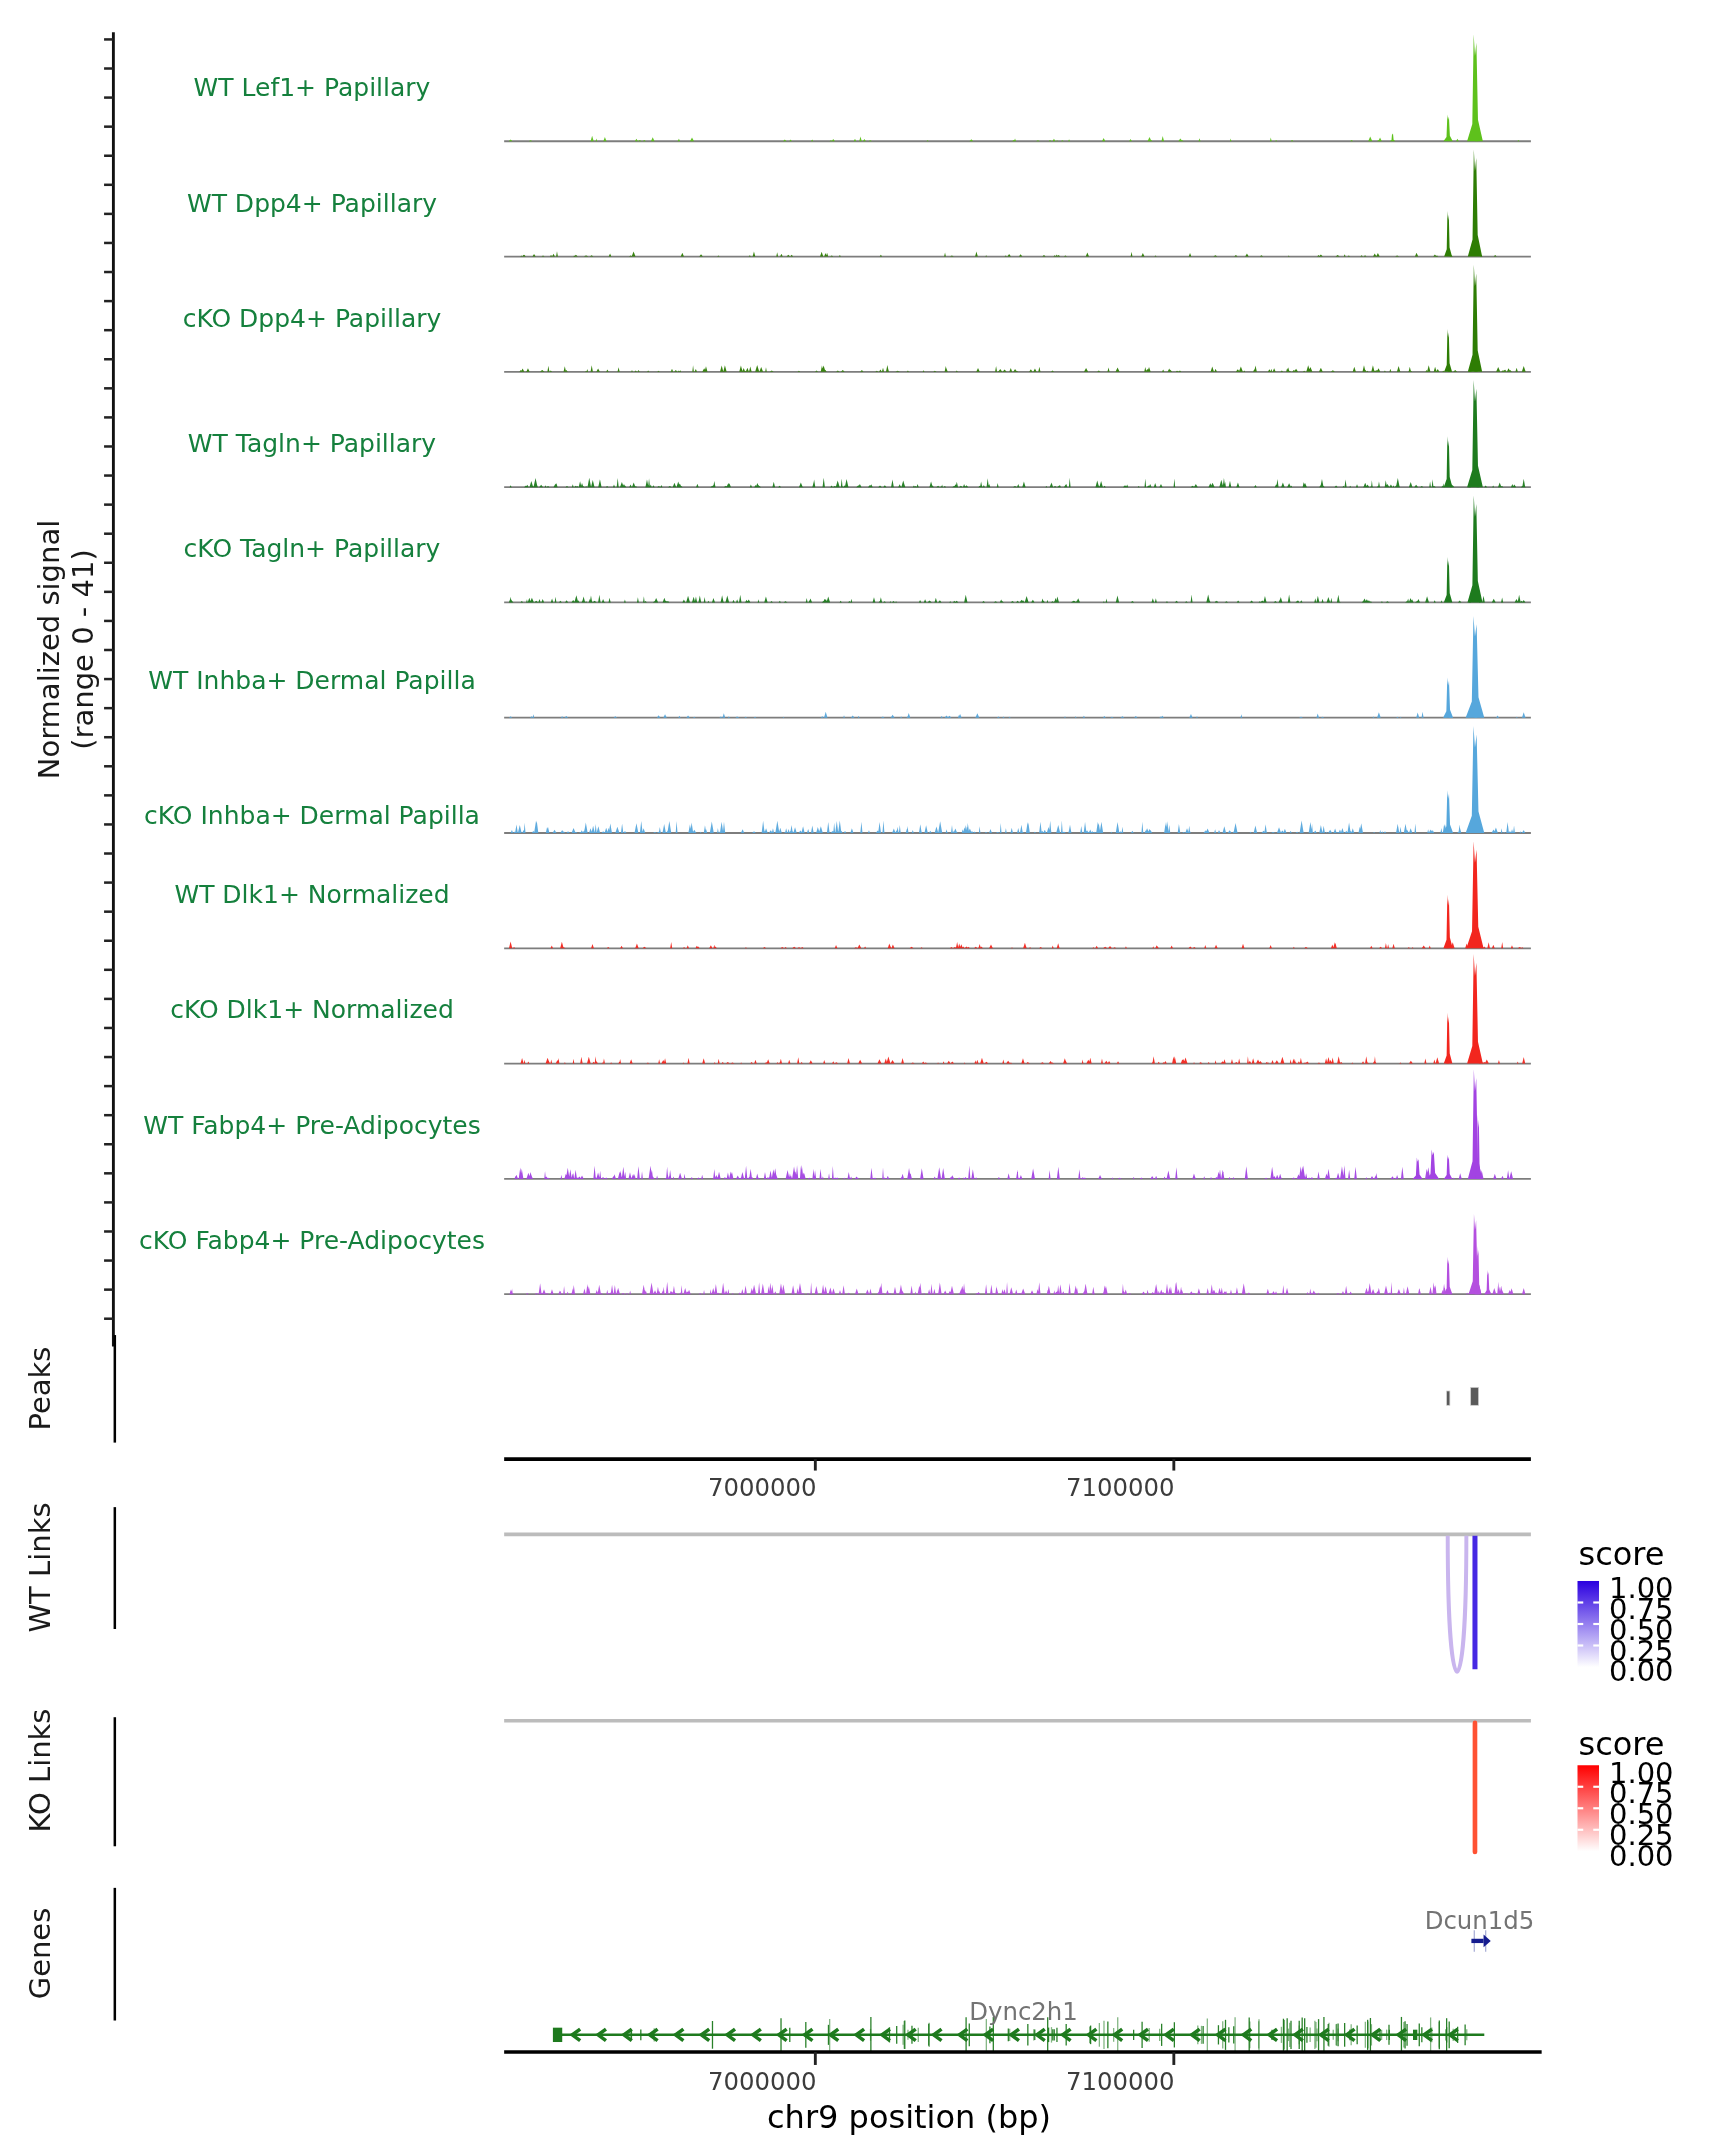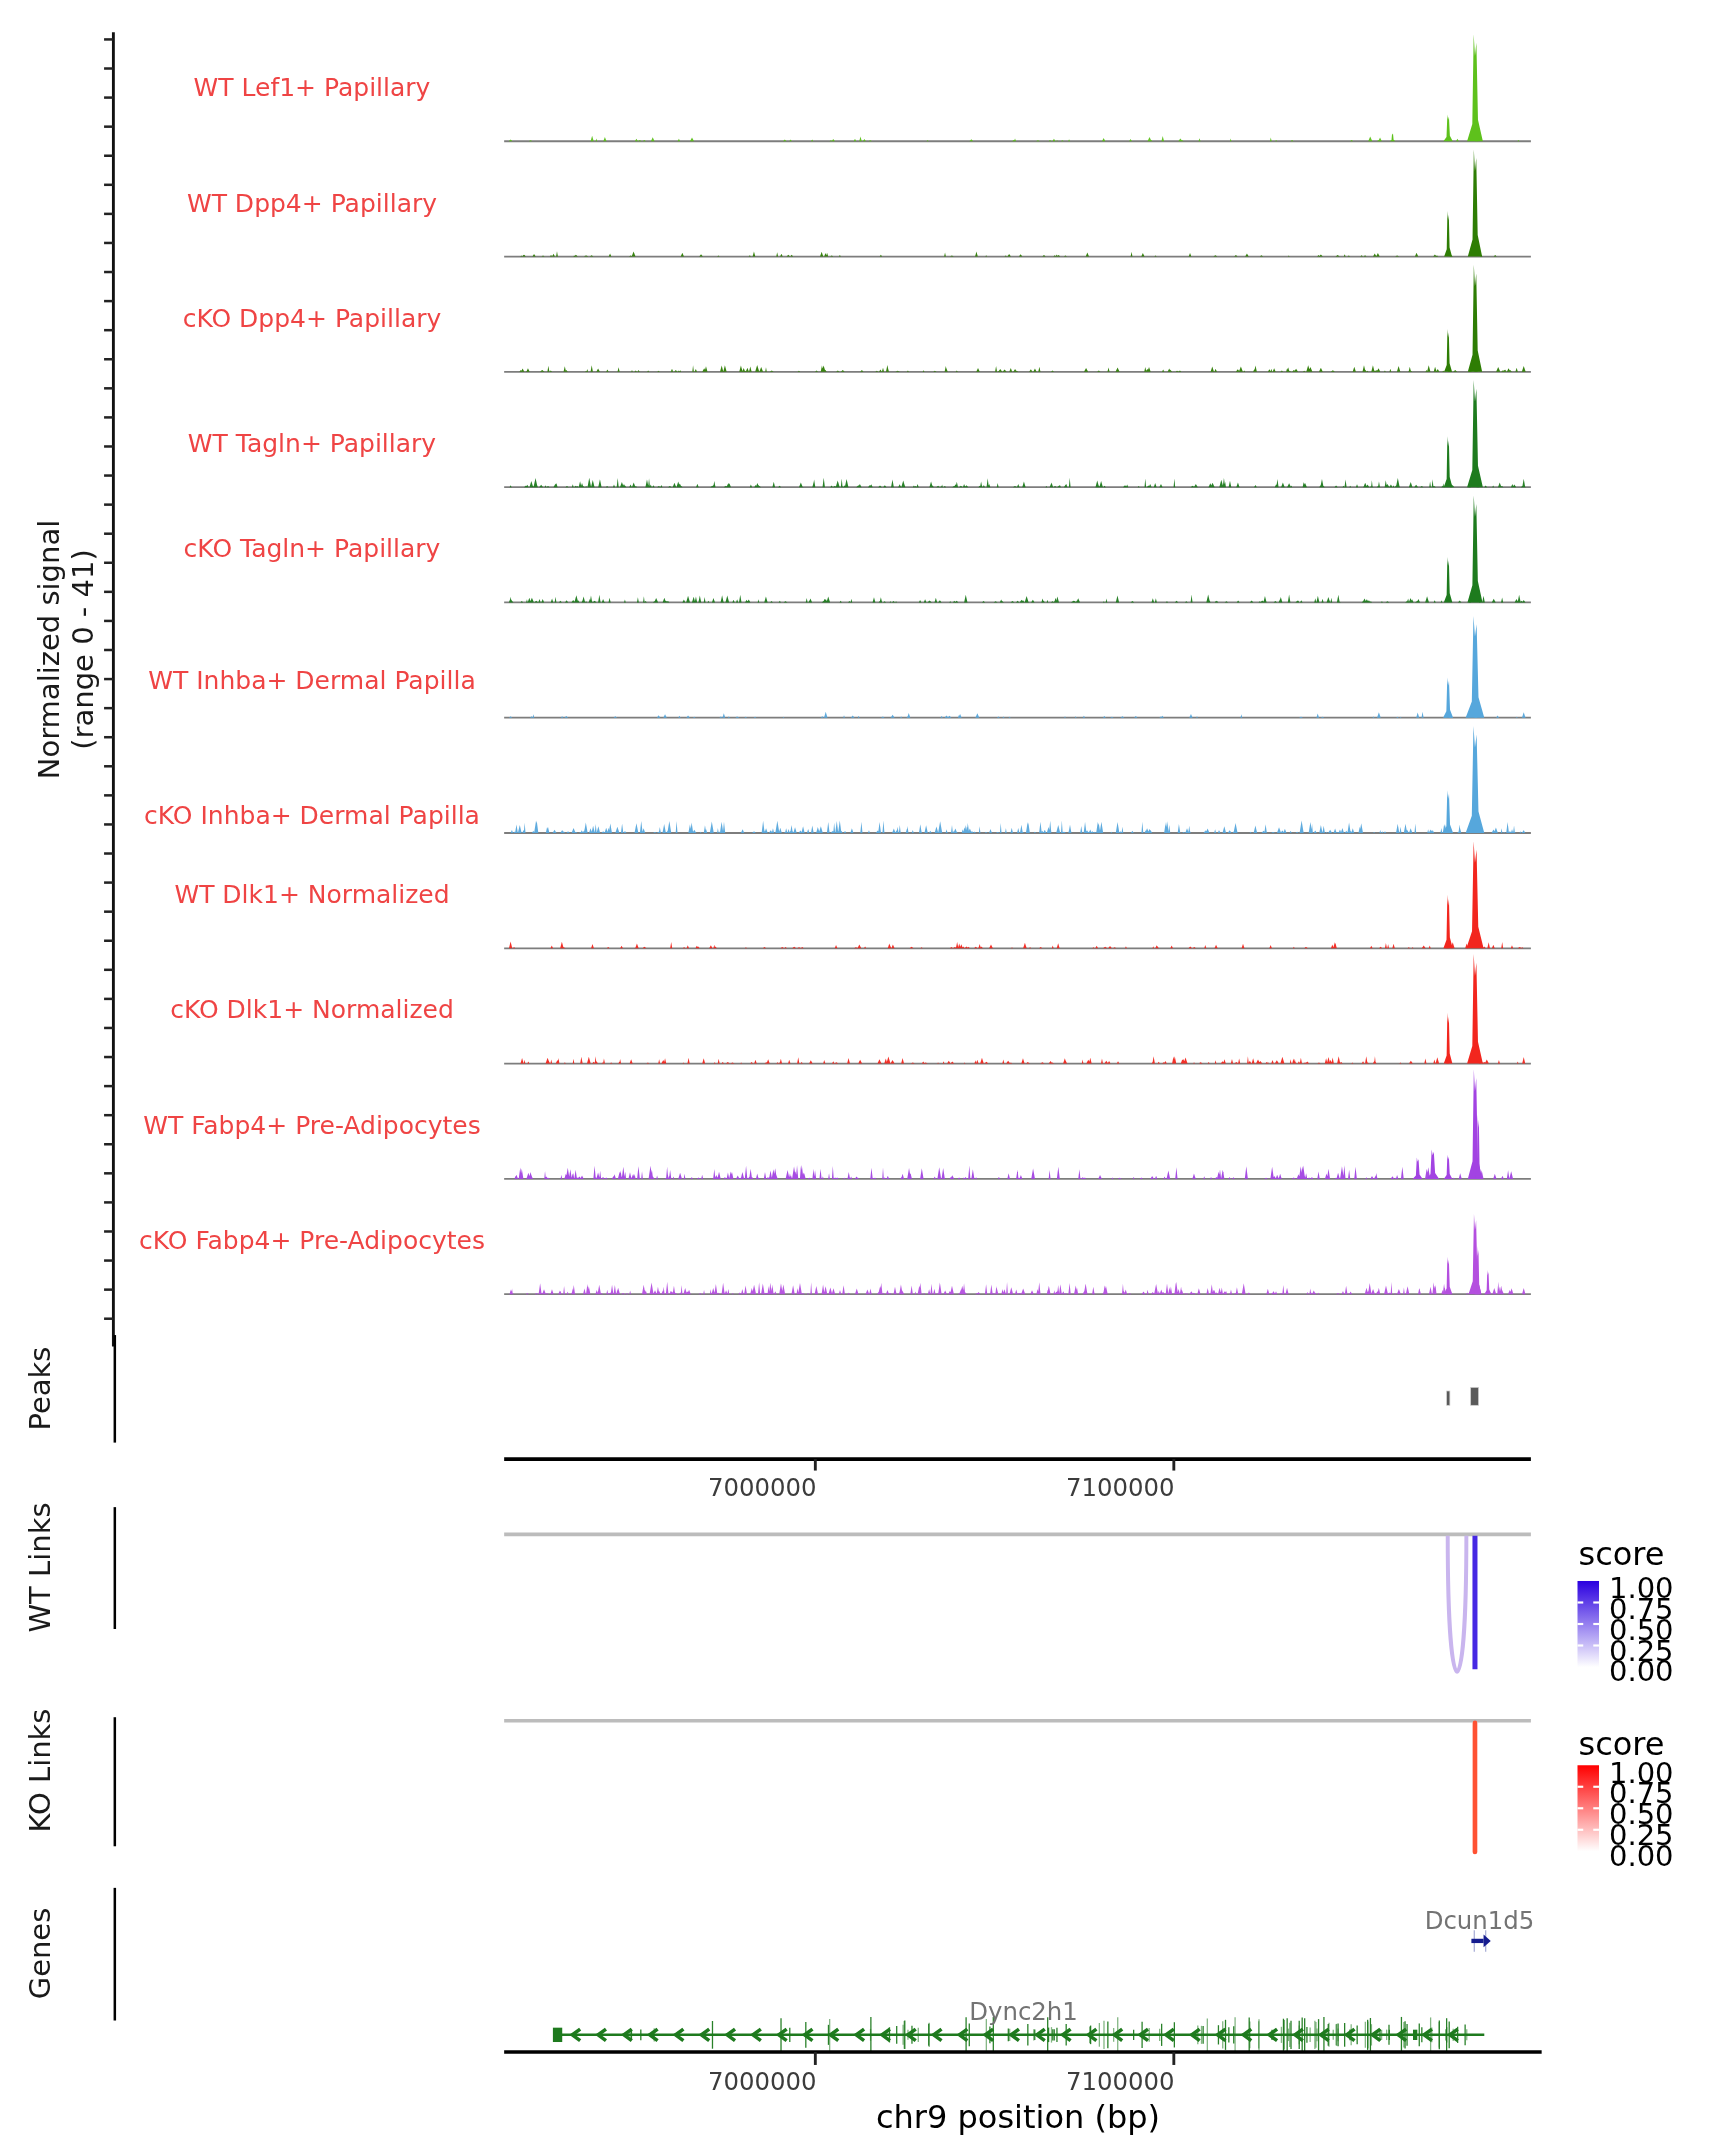--- a/index.html
+++ b/index.html
@@ -1,30 +1,30 @@
 <!DOCTYPE html>
 <html style="font-size:11.5px"><head>
 <meta charset="utf-8">
 <style>
   html,body{margin:0;padding:0;background:#ffffff;}
   .page{position:relative;width:1721px;height:2151px;background:#ffffff;overflow:hidden;
         font-family:"DejaVu Sans","Liberation Sans",sans-serif;color:#1a1a1a;}
   #gfx{position:absolute;left:0;top:0;}
   .lbl{position:absolute;line-height:1.05;white-space:nowrap;}
-  .track-label{width:430px;left:97px;text-align:center;font-size:25px;color:#ef4444;}
+  .track-label{width:430px;left:97px;text-align:center;font-size:25px;color:#15803d;}
   #tl-0{top:75px}#tl-1{top:191px}#tl-2{top:306px}#tl-3{top:431px}#tl-4{top:536px}
   #tl-5{top:668px}#tl-6{top:803px}#tl-7{top:882px}#tl-8{top:997px}#tl-9{top:1113px}#tl-10{top:1228px}
   .rot{transform:rotate(-90deg);transform-origin:center center;text-align:center;}
   #ylab{width:545px;height:75px;left:-203px;top:612px;font-size:29px;line-height:1.18;}
   .sec{width:215px;height:33px;font-size:29px;left:-66px;}
   #sec-peaks{top:1372px}#sec-wt{top:1551px}#sec-ko{top:1754px}#sec-genes{top:1937px}
   .xtick{width:215px;text-align:left;font-size:24.4px;color:#3c3c3c;}
   #xt0a{left:708px;top:1475px}#xt1a{left:1066px;top:1475px}
   #xt0b{left:708px;top:2069px}#xt1b{left:1066px;top:2069px}
-  #xtitle{left:767px;top:2101px;width:502px;text-align:center;font-size:32px;color:#000;}
+  #xtitle{left:767px;top:2101px;width:502px;font-size:32px;color:#000;}
   .score-title{width:215px;left:1514px;text-align:center;font-size:32px;color:#000;}
   #score-wt{top:1538px}#score-ko{top:1728px}
   .legnum{left:1609px;width:143px;font-size:29px;color:#000;line-height:1;}
   #wtn0{top:1574px}#wtn1{top:1595px}#wtn2{top:1616px}#wtn3{top:1637px}#wtn4{top:1657px}
   #kon0{top:1759px}#kon1{top:1779px}#kon2{top:1800px}#kon3{top:1821px}#kon4{top:1842px}
   .genename{width:215px;text-align:center;font-size:24.4px;color:#737373;}
   #gname-0{left:916px;top:1999px}
   #gname-1{left:1372px;top:1908px}
 </style>
 </head>

